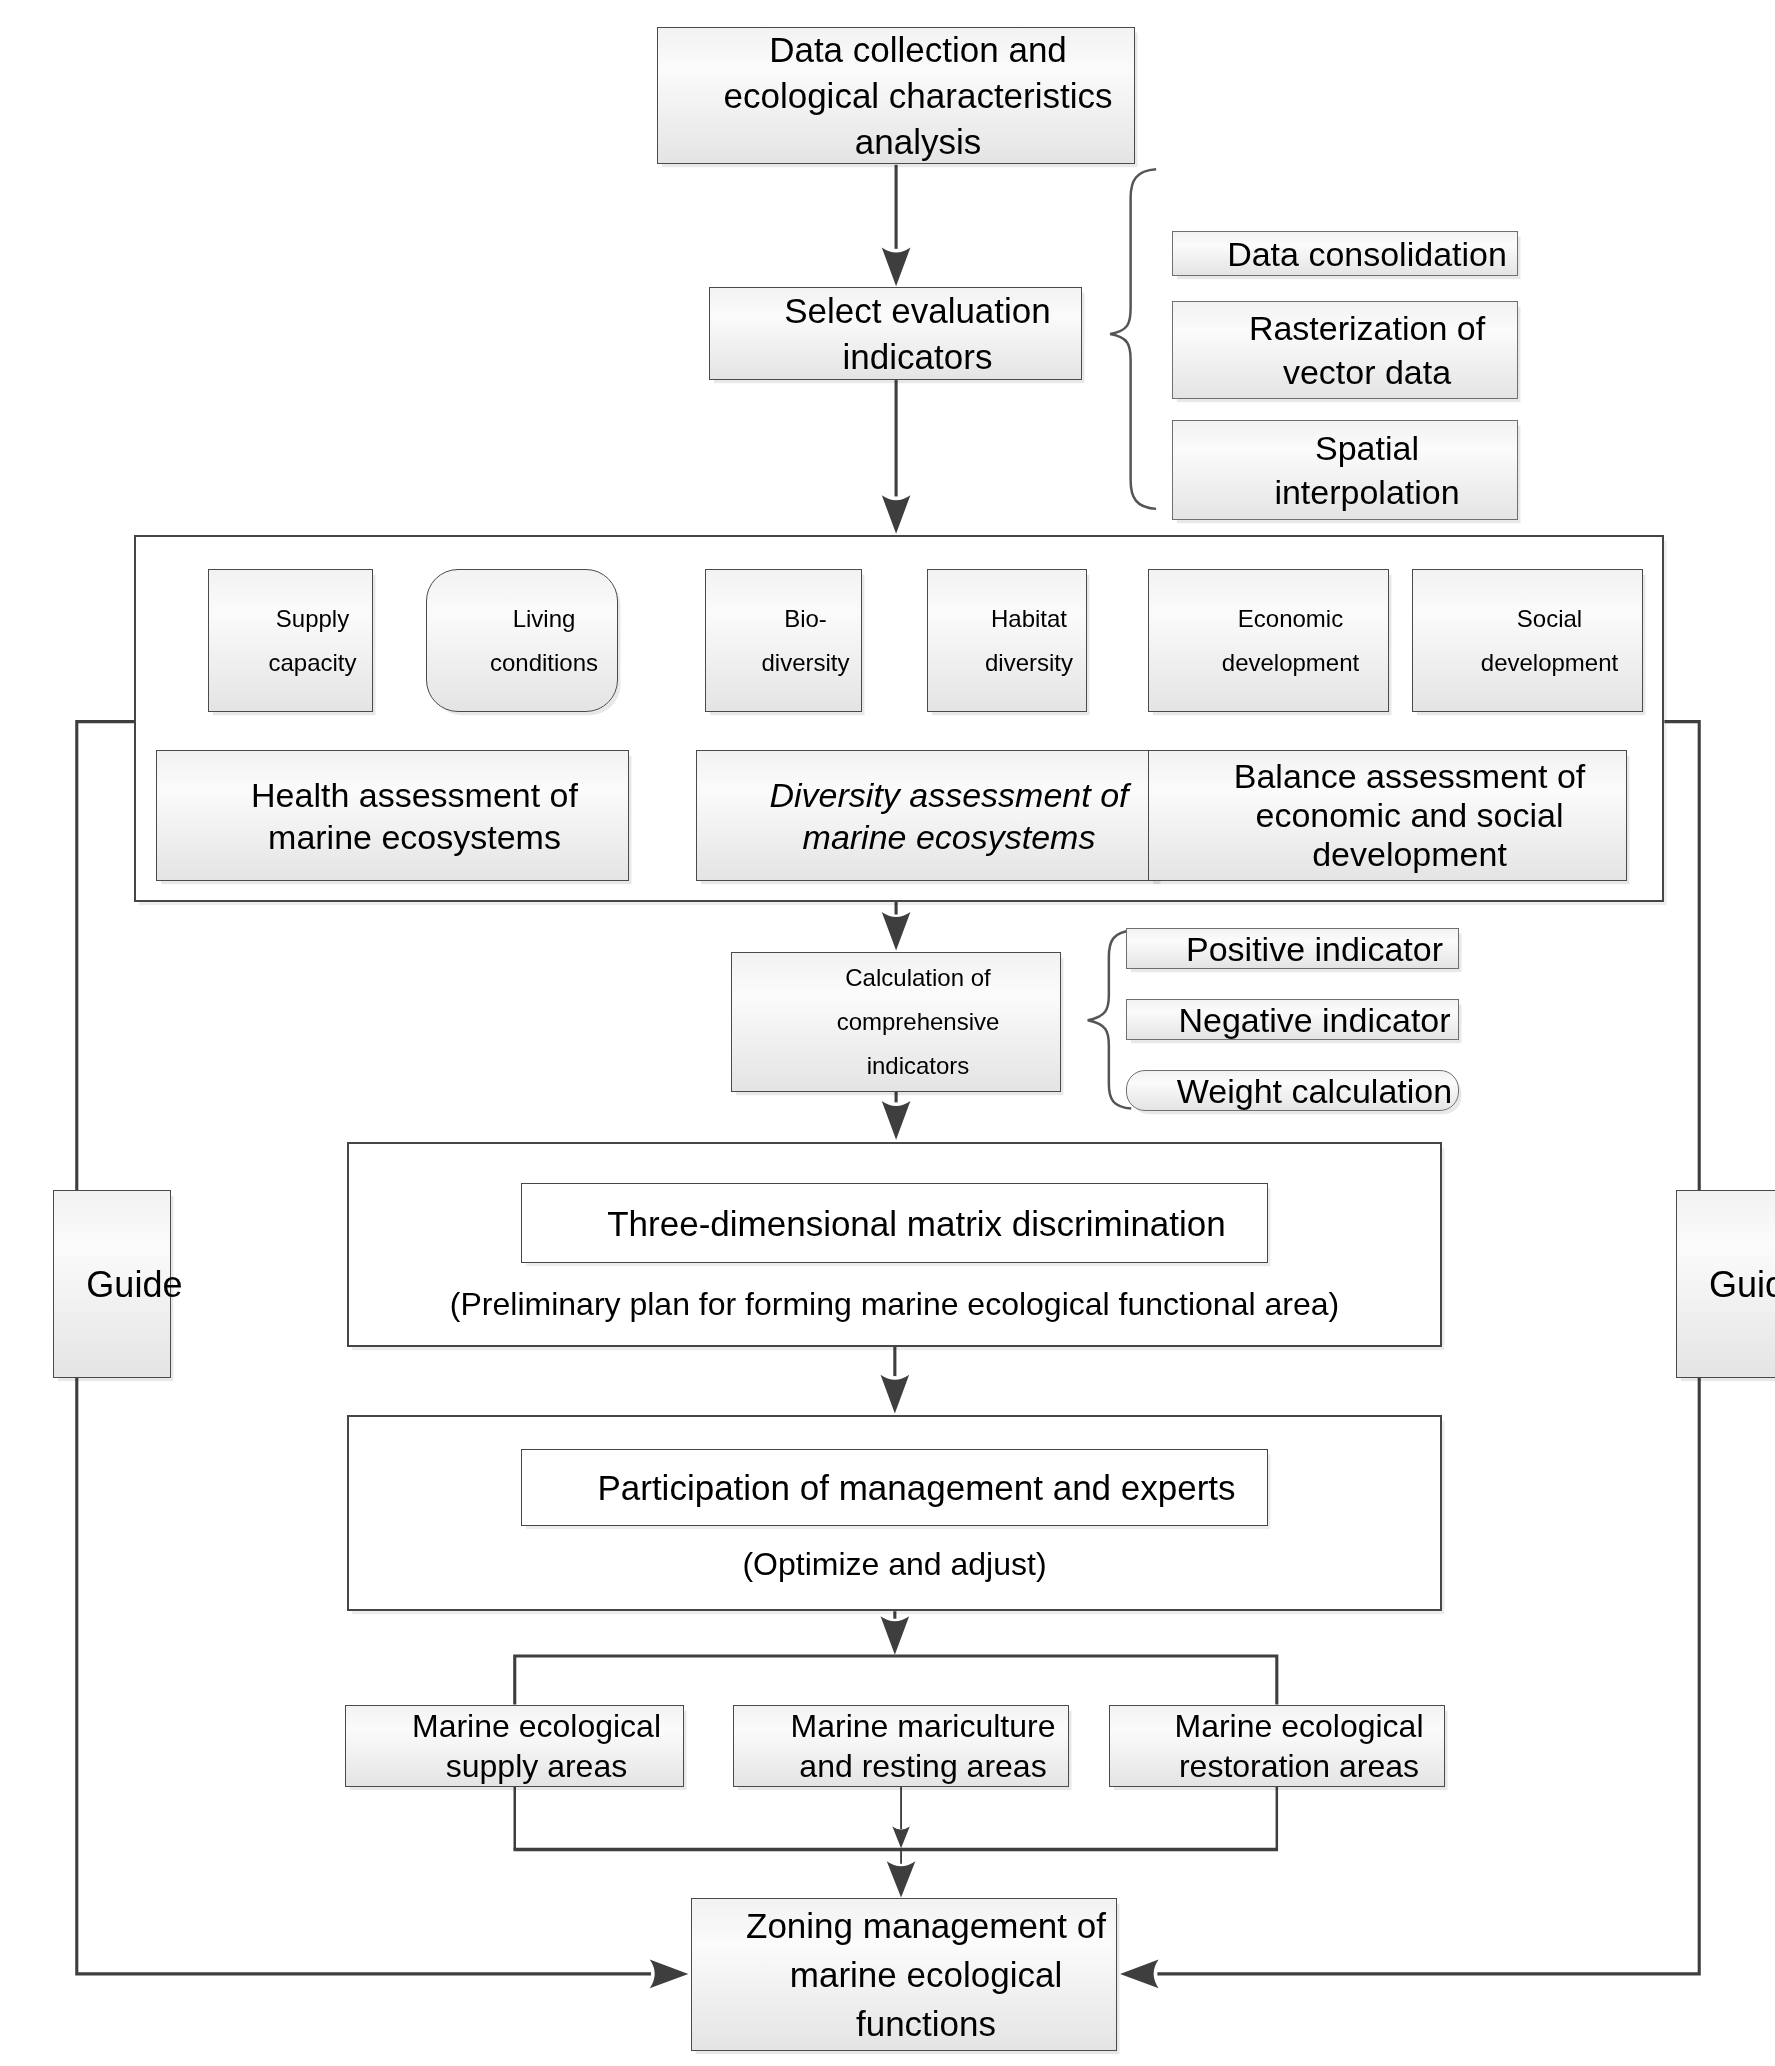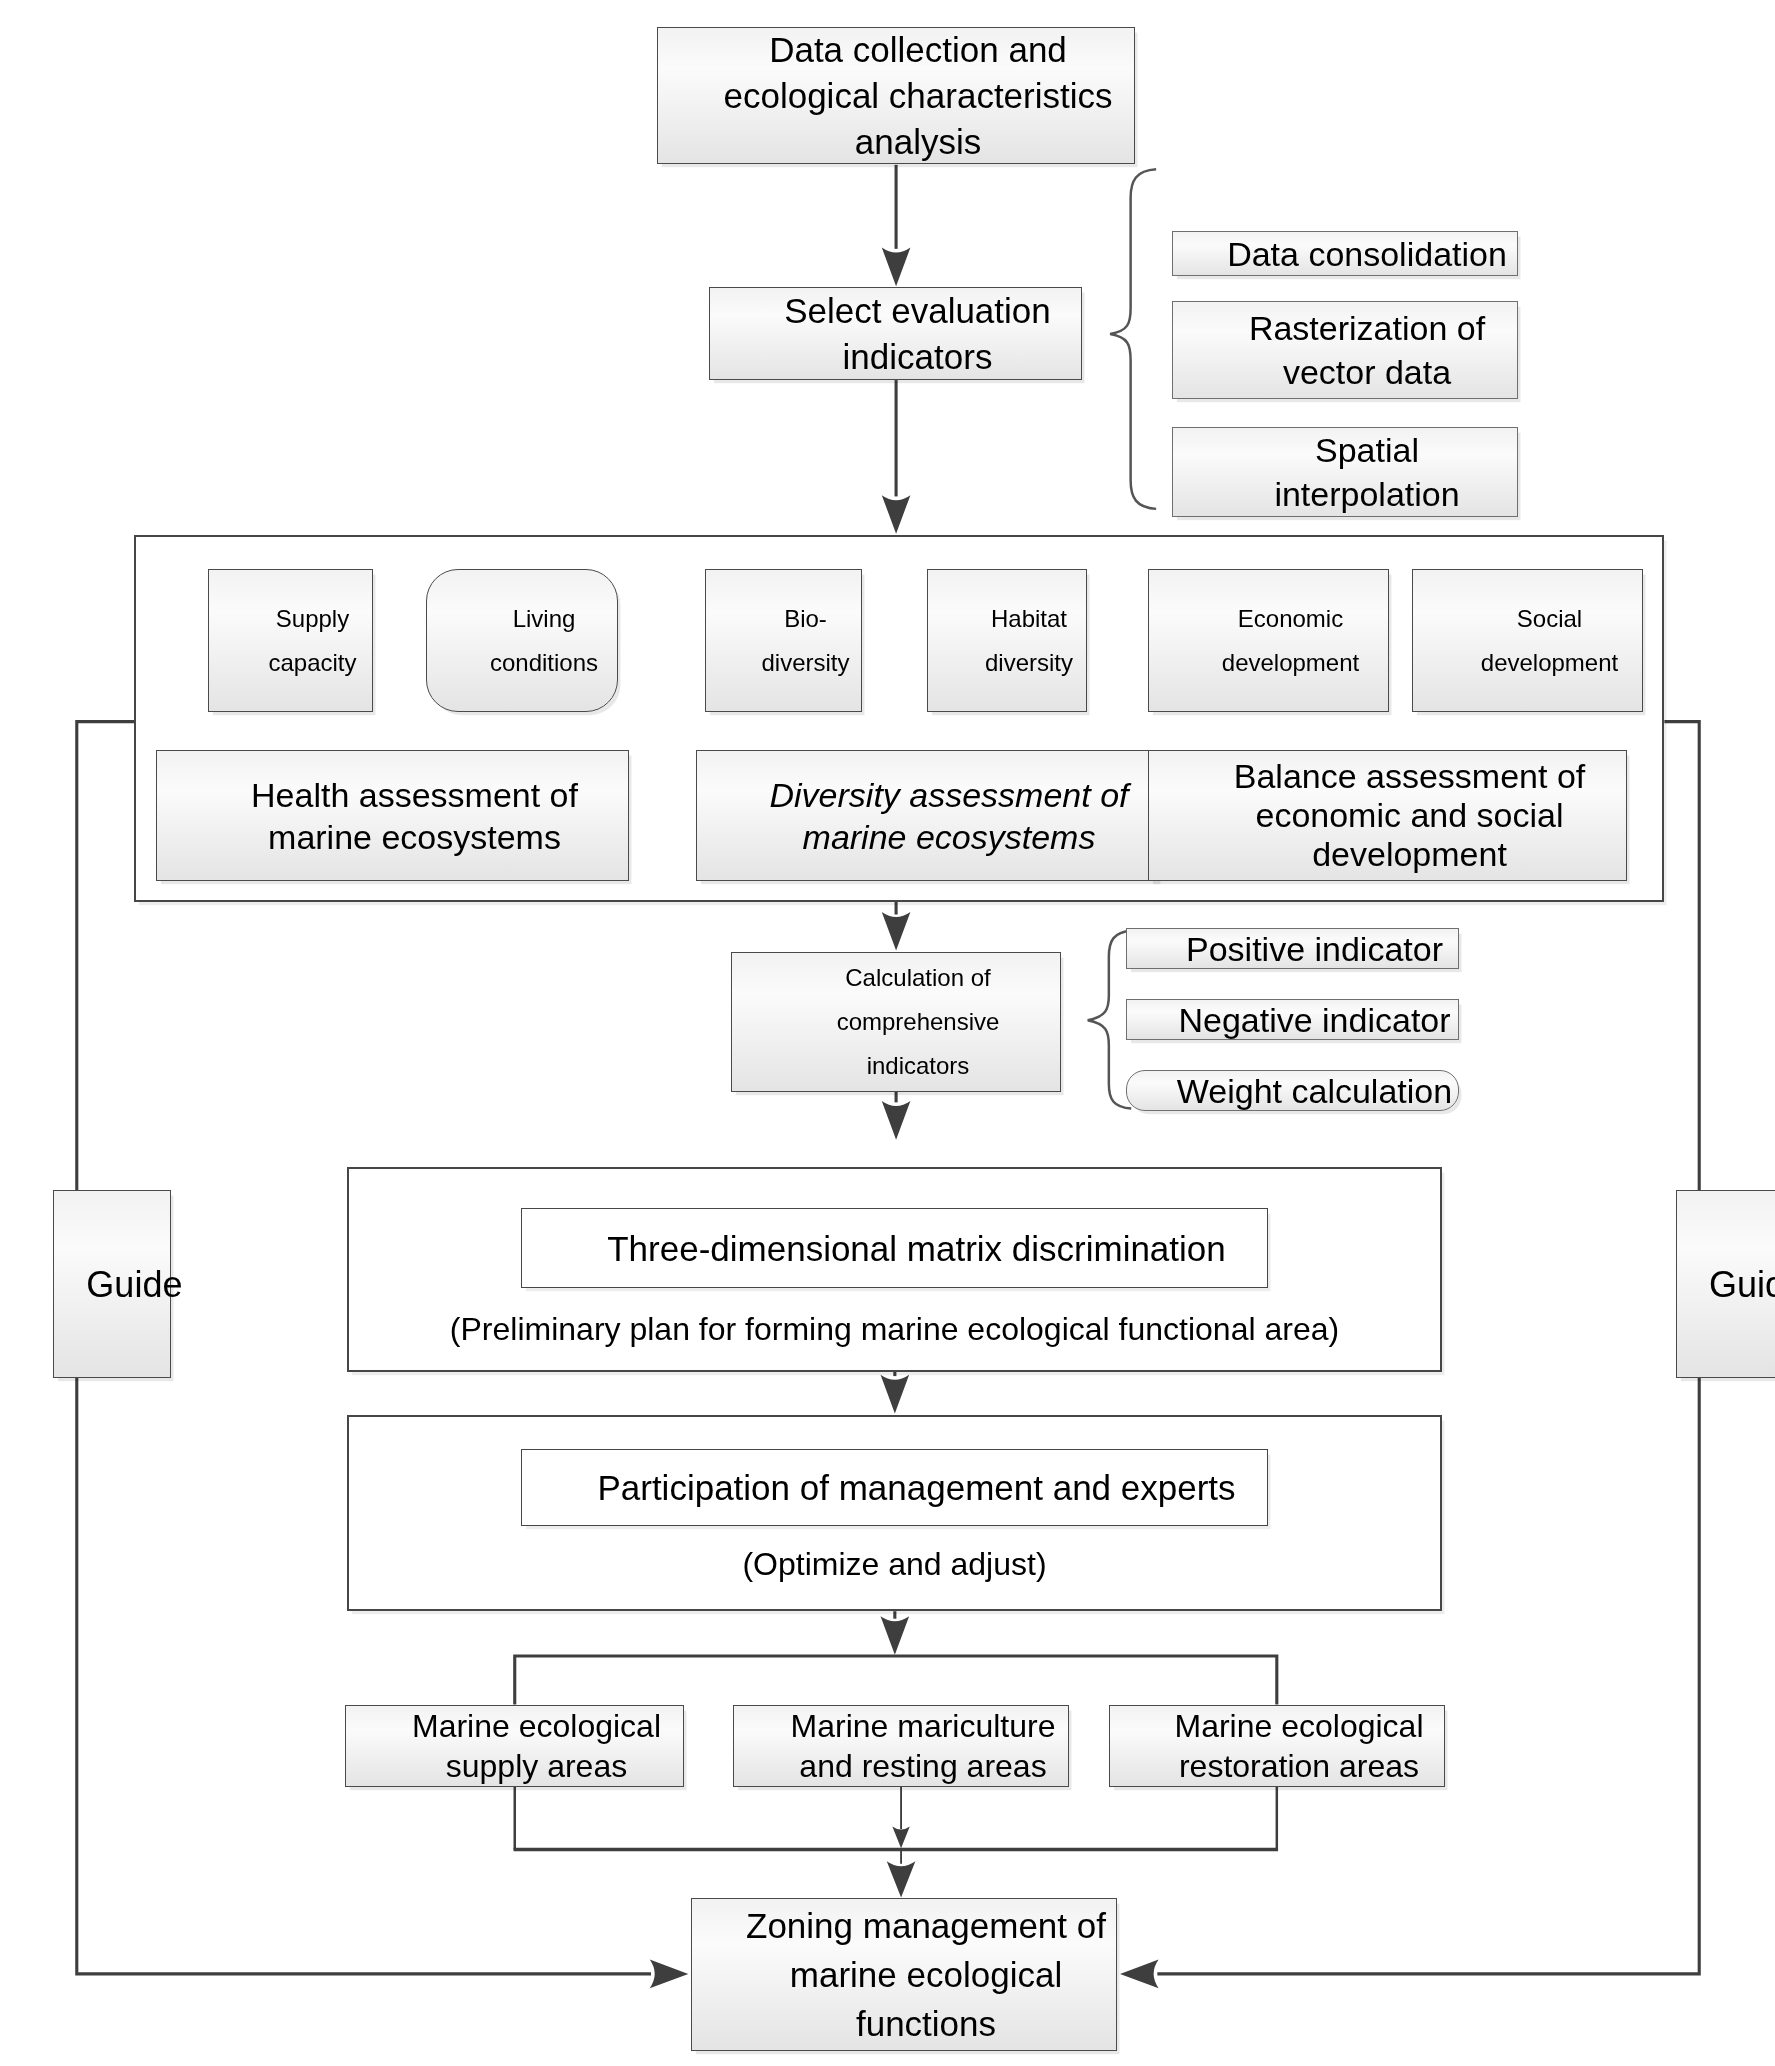--- a/index.html
+++ b/index.html
@@ -92,21 +92,21 @@
   <div class="bx fs-main" style="left:657px;top:27px;width:478px;height:137px;">Data collection and
 ecological characteristics
 analysis</div>
 
   <div class="bx fs-main" style="left:709px;top:287px;width:373px;height:93px;">Select evaluation
 indicators</div>
 
   <div class="bx thin fs-side" style="left:1172px;top:231px;width:346px;height:45px;">Data consolidation</div>
   <div class="bx thin fs-side" style="left:1172px;top:301px;width:346px;height:98px;">Rasterization of
 vector data</div>
-  <div class="bx thin fs-side" style="left:1172px;top:420px;width:346px;height:90px;margin-top:7px;">Spatial
+  <div class="bx thin fs-side" style="left:1172px;top:420px;width:346px;height:100px;">Spatial
 interpolation</div>
 
   <div class="frame" style="left:134px;top:535px;width:1530px;height:367px;"></div>
 
   <div class="bx fs-row1" style="left:208px;top:569px;width:165px;height:143px;">Supply
 capacity</div>
   <div class="bx fs-row1" style="left:426px;top:569px;width:192px;height:143px;border-radius:32px;">Living
 conditions</div>
   <div class="bx fs-row1" style="left:705px;top:569px;width:157px;height:143px;">Bio-
 diversity</div>
@@ -126,21 +126,21 @@
 development</div>
 
   <div class="bx fs-row1" style="left:731px;top:952px;width:330px;height:140px;">Calculation of
 comprehensive
 indicators</div>
 
   <div class="bx thin fs-side" style="left:1126px;top:928px;width:333px;height:41px;">Positive indicator</div>
   <div class="bx thin fs-side" style="left:1126px;top:999px;width:333px;height:41px;">Negative indicator</div>
   <div class="bx thin fs-side" style="left:1126px;top:1070px;width:333px;height:41px;border-radius:19px;">Weight calculation</div>
 
-  <div class="frame" style="left:347px;top:1142px;width:1095px;height:205px;margin-top:25px;">
+  <div class="frame" style="left:347px;top:1142px;width:1095px;height:205px;">
     <div class="bx frame inner3 fs-inner" style="left:172px;top:39px;width:747px;height:80px;">Three-dimensional matrix discrimination</div>
     <div class="note fs-note" style="top:142px;">(Preliminary plan for forming marine ecological functional area)</div>
   </div>
 
   <div class="frame" style="left:347px;top:1415px;width:1095px;height:196px;">
     <div class="bx frame inner3 fs-inner" style="left:172px;top:32px;width:747px;height:77px;">Participation of management and experts</div>
     <div class="note fs-note" style="top:129px;">(Optimize and adjust)</div>
   </div>
 
   <div class="bx fs-area" style="left:345px;top:1705px;width:339px;height:82px;">Marine ecological

